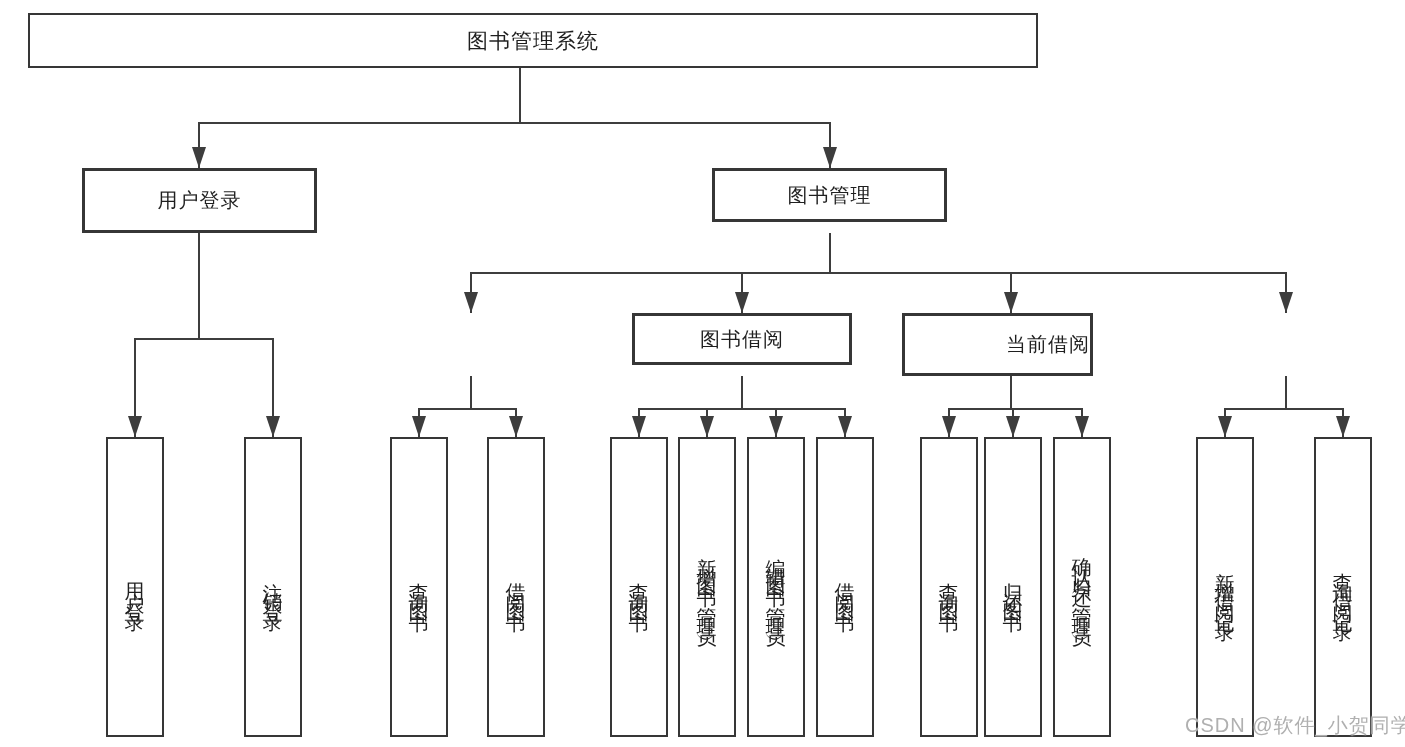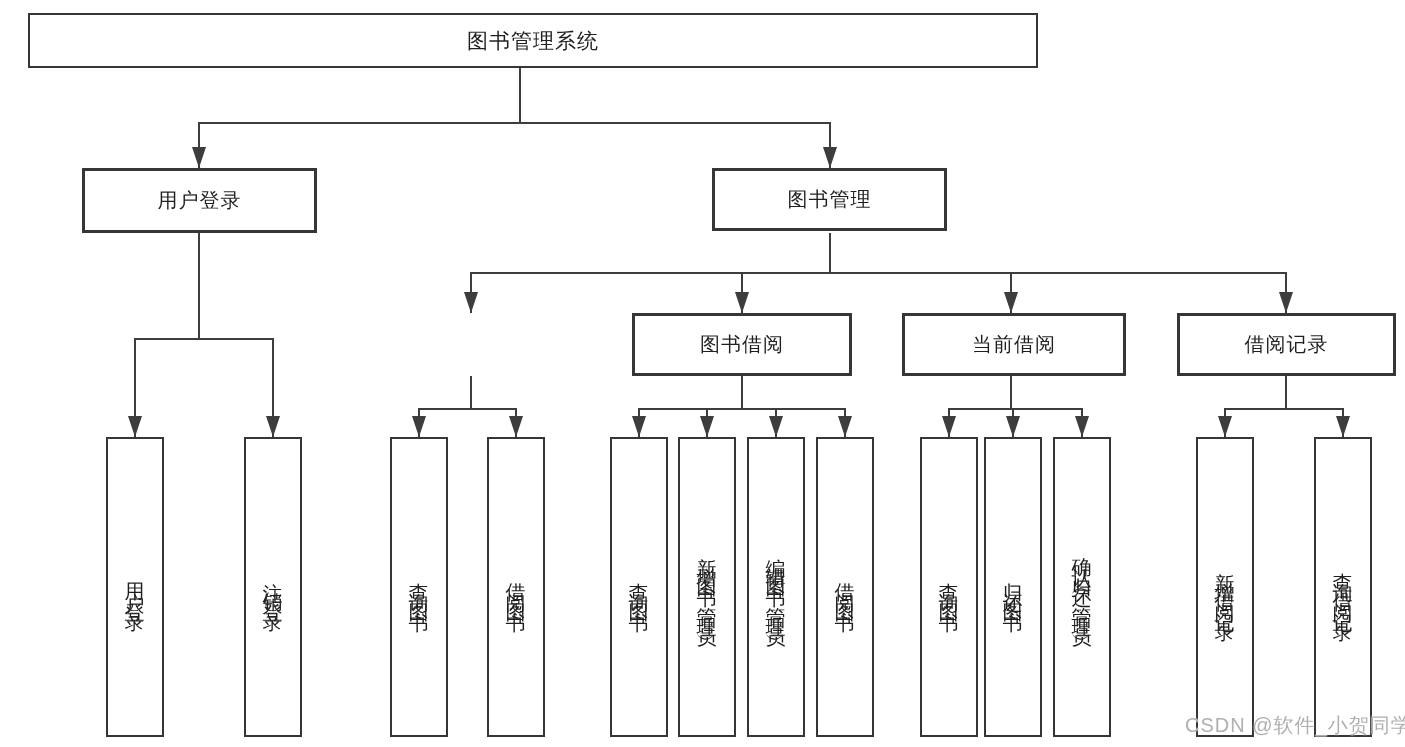--- a/index.html
+++ b/index.html
@@ -78,32 +78,29 @@
 
 <div id="stage">
 
   <div class="box root" style="left:28px; top:13px; width:1010px; height:55px;">
     <span>图书管理系统</span>
   </div>
 
   <div class="box" style="left:82px; top:168px; width:235px; height:65px;">
     <span>用户登录</span>
   </div>
-  <div class="box" style="left:712px; top:168px; width:235px; height:63px;justify-content:center;">
+  <div class="box" style="left:712px; top:168px; width:235px; height:54px;justify-content:center;">
     <span>图书管理</span>
   </div>
 
-  <div class="box" style="left:632px; top:313px; width:220px; height:63px;">
+  <div class="box" style="left:632px; top:313px; width:220px; height:52px;">
     <span>图书借阅</span>
   </div>
-  <div class="box" style="left:902px; top:313px; width:224px; height:63px;">
+  <div class="box" style="left:902px; top:313px; width:191px; height:63px;justify-content:flex-end;">
     <span>当前借阅</span>
-  </div>
-  <div class="box" style="left:1177px; top:313px; width:219px; height:63px;">
-    <span>借阅记录</span>
   </div>
 
   <div class="leaf" style="left:106px; top:437px;">
     <span>用户登录</span>
   </div>
   <div class="leaf" style="left:244px; top:437px;">
     <span>注销登录</span>
   </div>
   <div class="leaf" style="left:390px; top:437px;">
     <span>查询图书</span>

